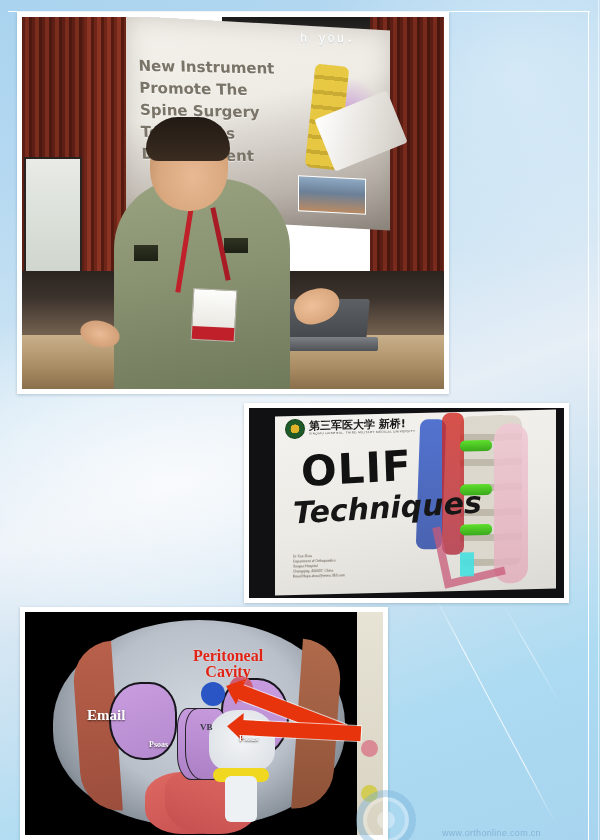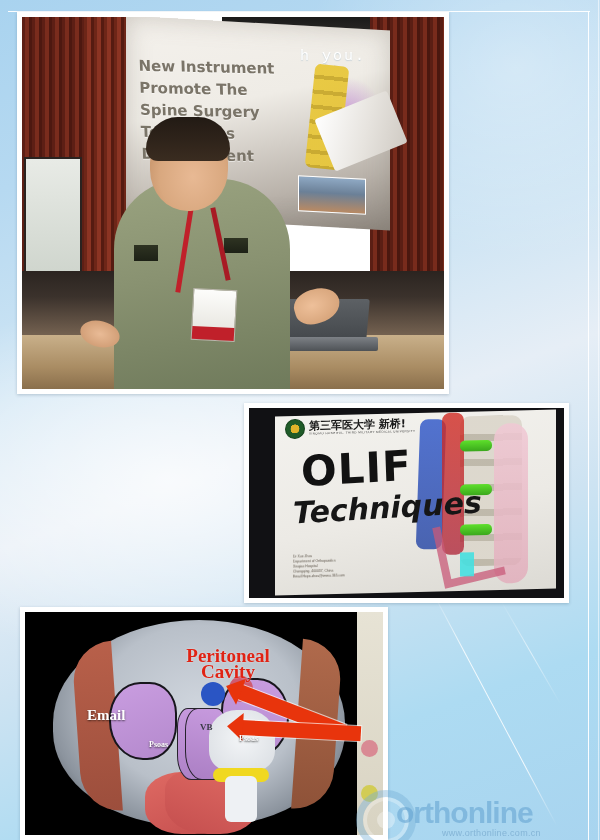--- a/index.html
+++ b/index.html
@@ -81,22 +81,22 @@
   .slide-text {
     position: absolute;
     color: #ffffff;
     font-family: "Liberation Mono", monospace;
     letter-spacing: 2px;
     text-shadow: 0 1px 1px rgba(120,160,190,.35);
     white-space: nowrap;
   }
   #top-text {
     left: 300px;
-    top: 48px;
-    font-size: 15px;
+    top: 32px;
+    font-size: 12px;
   }
   #bottom-text {
     left: 222px;
     top: 789px;
     font-size: 16px;
     line-height: 22px;
     white-space: pre-line;
   }
 
   
@@ -421,21 +421,21 @@
   #p3-arrow-2 { left: 216px; top: 108px; width: 120px; transform: rotate(3deg); transform-origin: left center; }
 
   .ct-label {
     position: absolute;
     font-family: "Liberation Serif", serif;
     font-weight: bold;
     pointer-events: none;
   }
   #ct-peritoneal {
     left: 148px; top: 36px; width: 110px;
-    text-align: center; color: #e02314; font-size: 19px; line-height: 16px;
+    text-align: center; color: #e02314; font-size: 16px; line-height: 16px;
     text-shadow: 0 0 2px rgba(255,255,255,.6);
     white-space: pre-line;
   }
   #ct-kidney {
     left: 62px; top: 95px; width: 44px;
     color: #ffffff; font-size: 15px; line-height: 17px;
     text-shadow: 0 1px 2px rgba(0,0,0,.6);
     word-break: break-all;
   }
   #ct-psoas-left { left: 124px; top: 128px; color: #ffffff; font-size: 8px; text-shadow: 0 1px 2px rgba(0,0,0,.7); }
@@ -593,17 +593,16 @@
       <div class="ct-label" id="ct-psoas-left">Psoas</div>
       <div class="ct-label" id="ct-psoas-right">Psoas</div>
       <div class="ct-label" id="ct-vb">VB</div>
     </div>
   </div>
 
   <div class="slide-text" id="top-text">h you.</div>
 
   <div id="watermark">
     <div class="wm-gear"></div>
-    <div class="wm-text">orthonline</div>
     <div class="wm-url">www.orthonline.com.cn</div>
   </div>
 
 </div>
 
 </body></html>

